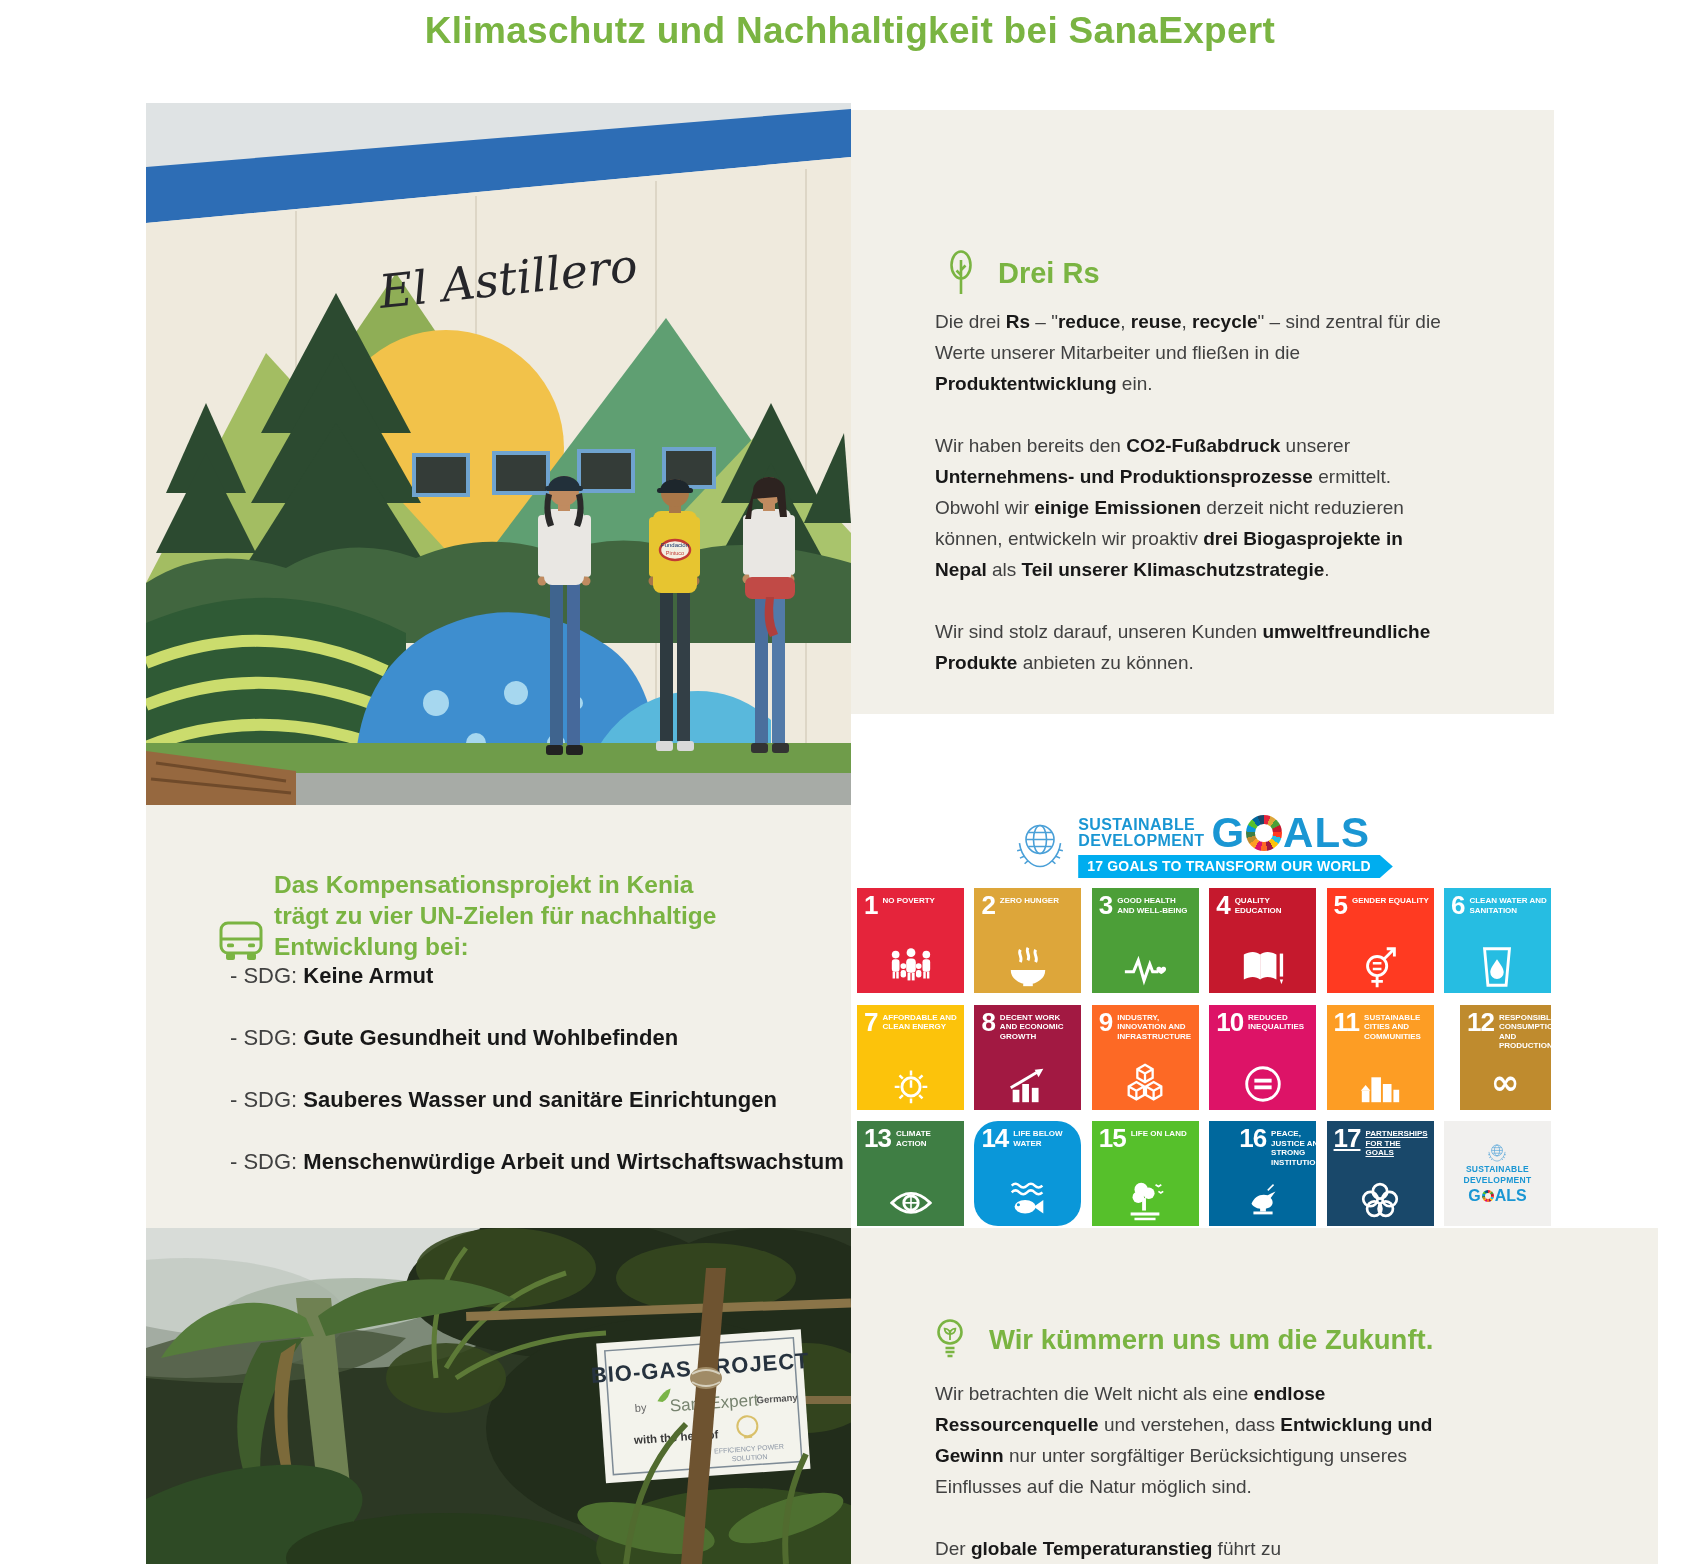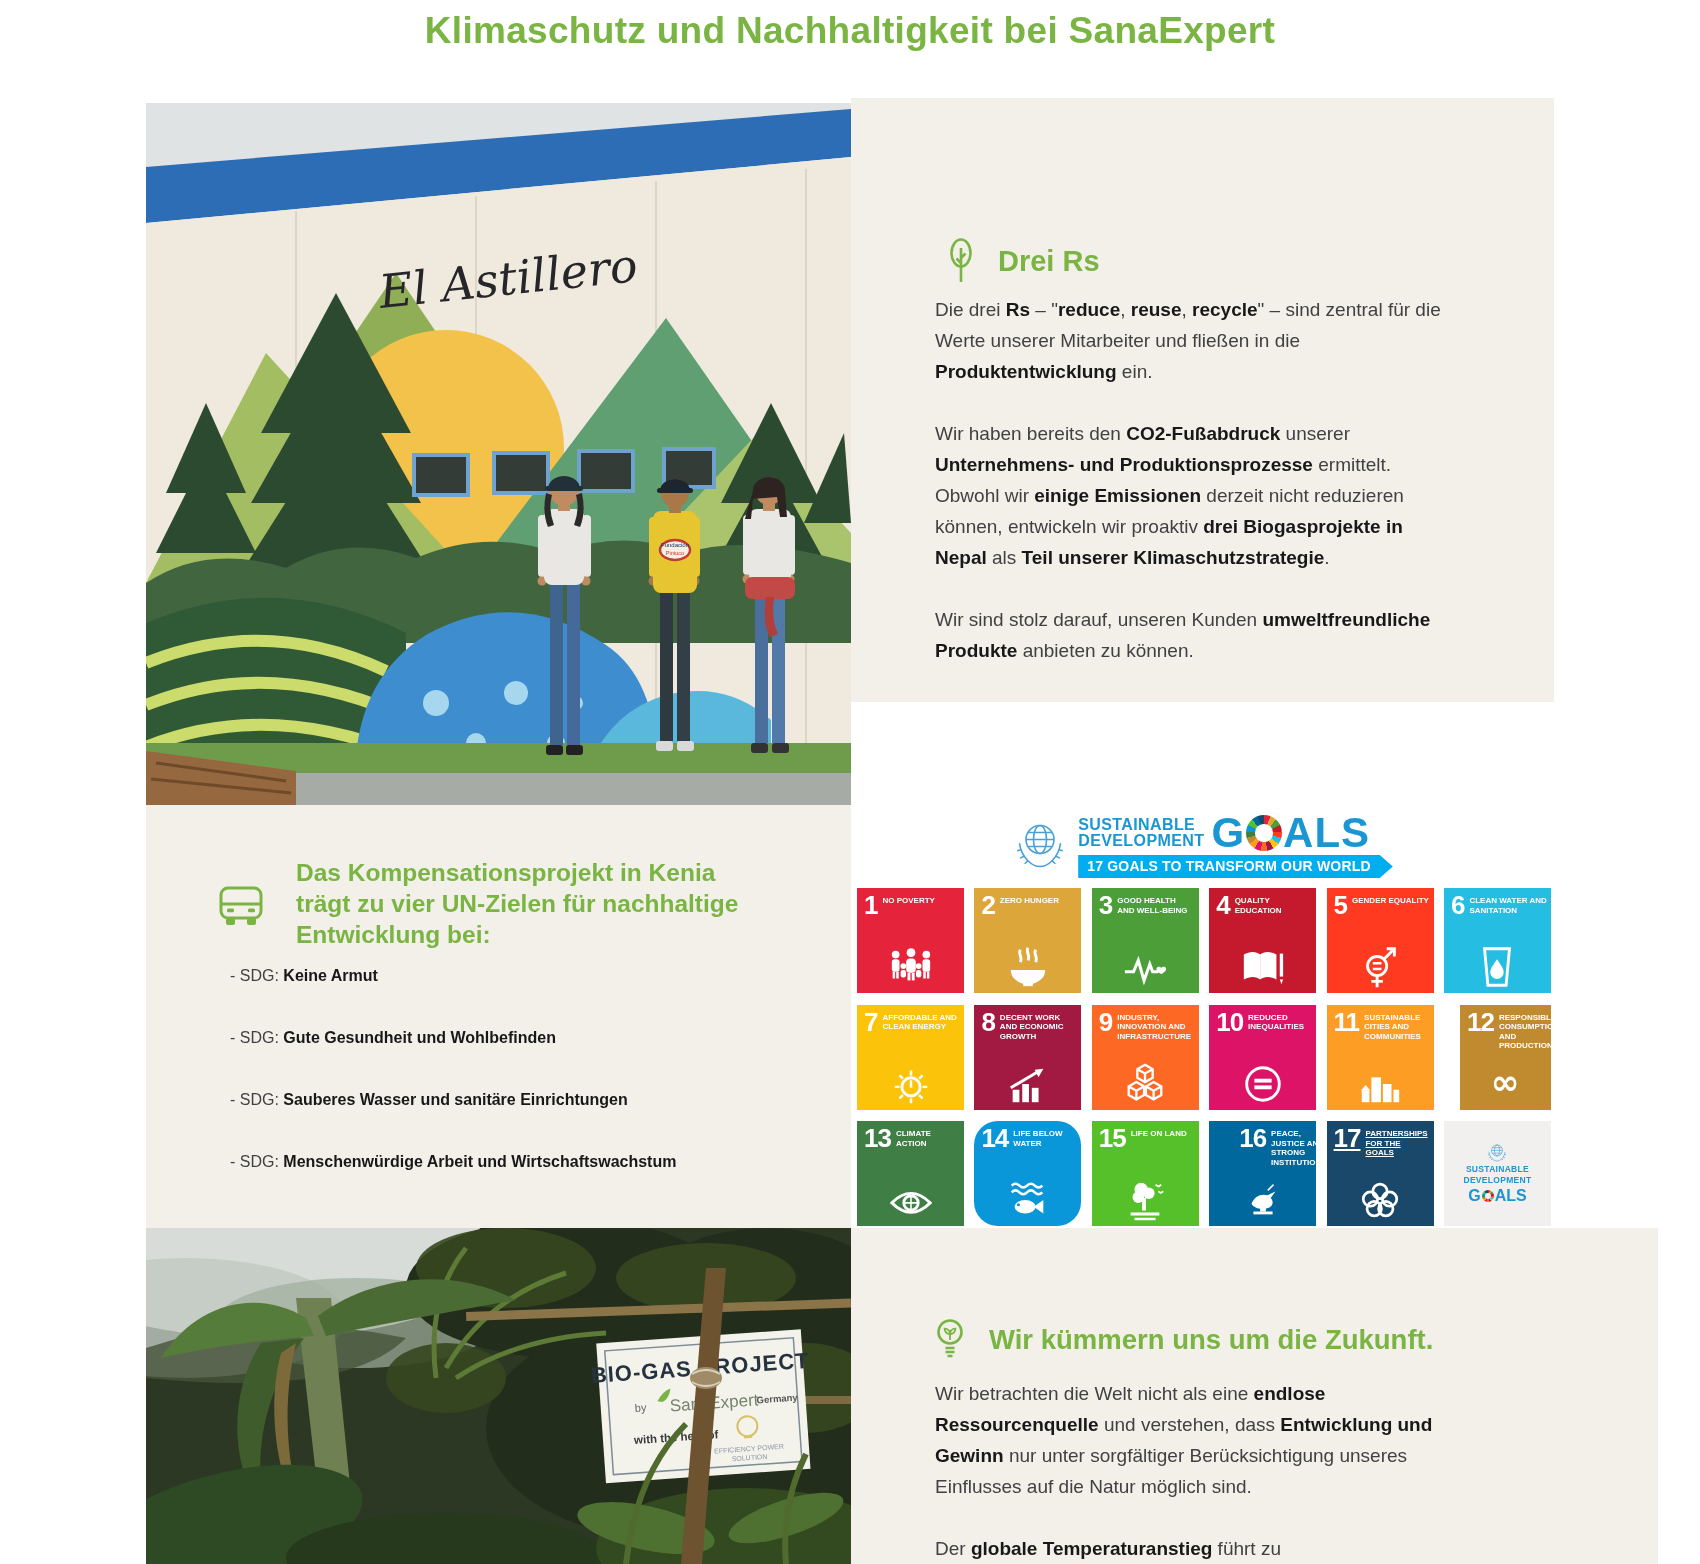--- a/index.html
+++ b/index.html
@@ -3,39 +3,39 @@
 <meta charset="utf-8">
 <style>
   html,body{margin:0;padding:0}
   body{width:1700px;height:1564px;position:relative;background:#fff;overflow:hidden;
        font-family:"Liberation Sans",sans-serif;color:#414141;}
   .abs{position:absolute}
   h1#page-title{position:absolute;top:10px;left:0;width:100%;text-align:center;margin:0;
      font-size:37px;font-weight:700;color:#7ab442;letter-spacing:.3px}
   .panel{position:absolute;background:#f2f0e9}
   #photo-mural{left:146px;top:103px;width:705px;height:702px}
-  #panel-dreirs{left:851px;top:98px;width:703px;height:604px}
+  #panel-dreirs{left:851px;top:110px;width:703px;height:604px}
   #panel-kenia{left:146px;top:805px;width:705px;height:423px}
   #panel-sdg{left:851px;top:805px;width:703px;height:423px;background:#fff}
   #photo-jungle{left:146px;top:1228px;width:705px;height:336px}
   #panel-zukunft{left:851px;top:1228px;width:807px;height:336px}
   .sec-head{position:absolute;display:flex;align-items:center;gap:24px}
   .sec-head h2{margin:0;font-weight:700;color:#7ab442}
   #head-dreirs{left:97px;top:140px}
   #head-dreirs h2{font-size:29px}
-  #head-kenia{left:72px;top:52px;align-items:center;gap:32px}
+  #head-kenia{left:72px;top:64px;align-items:flex-end;gap:10px}
   #head-kenia h2{font-size:24.5px;line-height:31px}
   #head-zukunft{left:84px;top:90px}
   #head-zukunft h2{font-size:27.5px}
   .copy{position:absolute;font-size:19px;line-height:31px;width:508px;color:#414141}
   .copy p{margin:0 0 31px 0}
   .copy b{color:#181818}
   #copy-dreirs{left:84px;top:196px}
   #copy-zukunft{left:84px;top:150px}
-  #sdg-list{position:absolute;left:84px;top:160px;font-size:16px}
+  #sdg-list{position:absolute;left:84px;top:160px;font-size:22px}
   .sdg-item{margin-bottom:41px;line-height:21px}
   .sdg-item .lab{font-weight:700;color:#181818}
   
   #sdg-logo{position:absolute;top:9px;left:0;width:100%;display:flex;justify-content:center;align-items:center;gap:10px}
   .lg-stackwrap{display:flex;flex-direction:column;align-items:flex-start}
   .lg-row{display:flex;align-items:center;gap:7px}
   .lg-stack{display:flex;flex-direction:column;font-size:16px;font-weight:800;color:#1a96d3;line-height:16.5px;letter-spacing:.4px}
   .lg-goals{display:flex;align-items:center;font-size:42px;font-weight:800;color:#1a96d3;letter-spacing:1px;line-height:38px}
   .wheel{display:inline-block;border-radius:50%;position:relative;margin:0 1px;
     background:conic-gradient(#e5243b 0 21deg,#dda63a 0 42deg,#4c9f38 0 64deg,#c5192d 0 85deg,#ff3a21 0 106deg,#26bde2 0 127deg,#fcc30b 0 148deg,#a21942 0 169deg,#fd6925 0 191deg,#dd1367 0 212deg,#fd9d24 0 233deg,#bf8b2e 0 254deg,#3f7e44 0 275deg,#0a97d9 0 296deg,#56c02b 0 318deg,#00689d 0 339deg,#19486a 0 360deg)}

